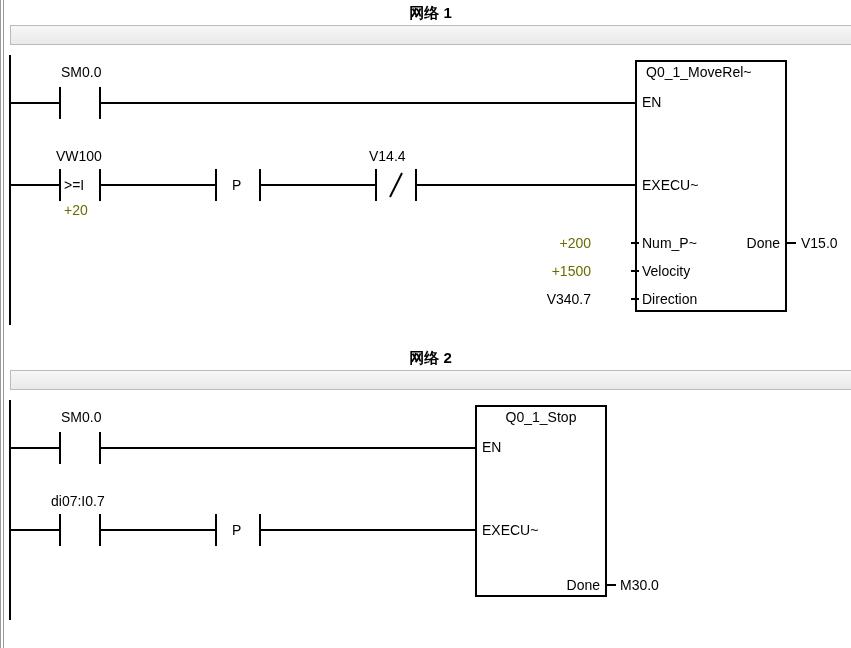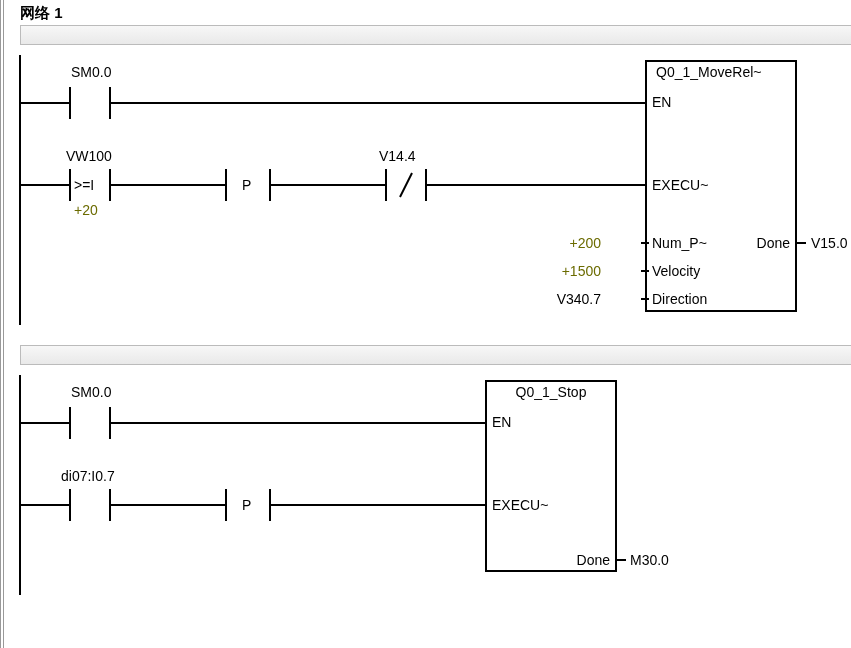--- a/index.html
+++ b/index.html
@@ -6,21 +6,22 @@
     margin: 0;
     padding: 0;
     font-family: Arial, sans-serif;
     font-size: 14px;
     background: #ffffff;
     color: #000000;
   }
   .editor-border {
     border-left: 4px double #999999;
     min-height: 648px;
-    padding-left: 12px;
+    padding-left: 2px;
+    text-align: center;
   }
   .network {
     margin-bottom: 20px;
   }
   .network-title {
     font-weight: bold;
     padding: 4px 0 2px 4px;
     font-size: 15px;
   }
   .comment-bar {
@@ -95,20 +96,21 @@
       <text class="olive" x="585" y="221" text-anchor="end">+1500</text>
       <text class="label" x="636" y="221">Velocity</text>
 
       <line class="wire" x1="625" y1="244" x2="633" y2="244"></line>
       <text class="label" x="585" y="249" text-anchor="end">V340.7</text>
       <text class="label" x="636" y="249">Direction</text>
     </svg>
   </div>
 
   <div class="network">
+    <div class="network-title">网络 2</div>
     <div class="comment-bar"></div>
 
     <svg class="ladder-svg" width="840" height="220">
 
       <line class="wire" x1="4" y1="0" x2="4" y2="220"></line>
 
       <rect class="boxline" x="470" y="6" width="130" height="190"></rect>
       <text class="label" x="535" y="22" text-anchor="middle">Q0_1_Stop</text>
 
       <line class="wire" x1="4" y1="48" x2="54" y2="48"></line>

